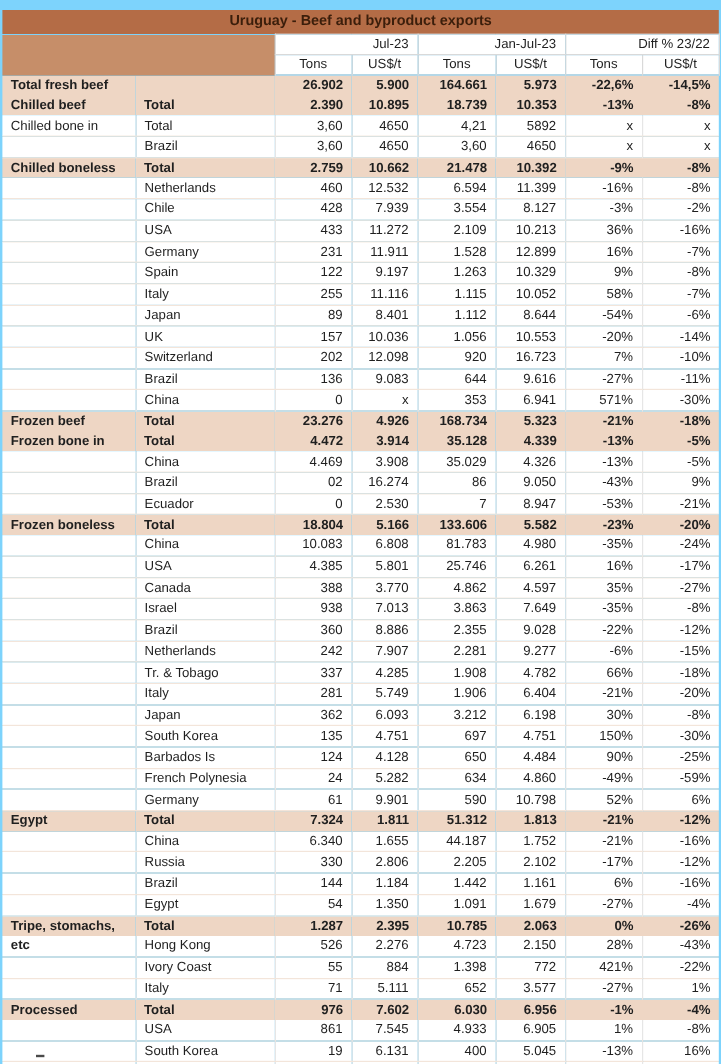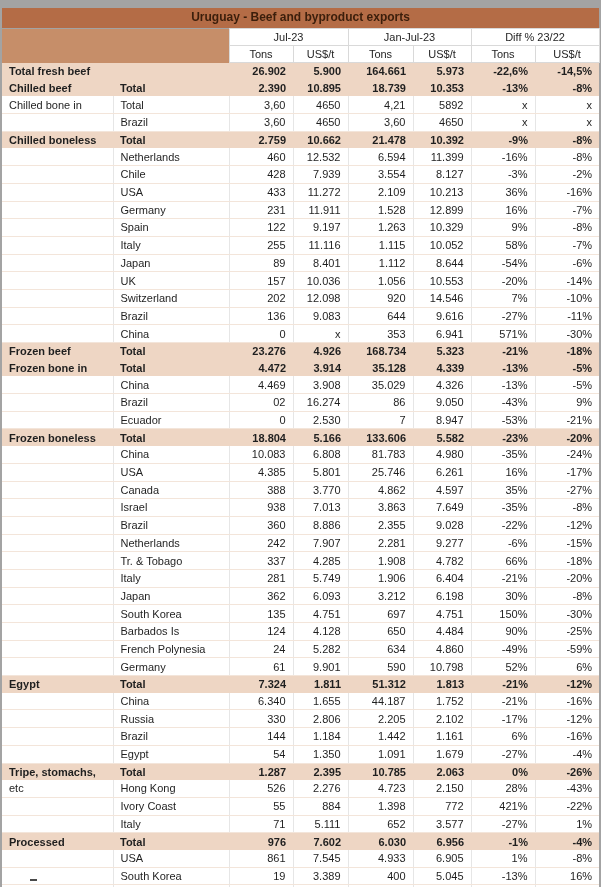--- a/index.html
+++ b/index.html
@@ -14,21 +14,21 @@
   }
   html, body {
     margin: 0; padding: 0;
     background: #ffffff;
     font-family: "Liberation Sans", sans-serif;
   }
   .page {
     position: relative;
     width: 601px;
     height: 887px;
-    background: #a3a3a3;
+    background: #7dd3fc;
     overflow: hidden;
   }
   table.exports {
     border-collapse: collapse;
     table-layout: fixed;
     width: 597px;
     margin: 8px 2px 0 2px;
   }
   td {
     font-size: 11px;
@@ -48,41 +48,41 @@
     text-align: center;
     font-size: 12px;
     height: 20px;
   }
   
   tr.hdr td {
     background: #ffffff;
     border: 1px solid var(--header-border);
     height: 16px;
   }
-  tr.hdr td.group { text-align: center; }
+  tr.hdr td.group { text-align: right; }
   tr.hdr td.sub { text-align: center; }
   tr.hdr td.hdr-left {
     background: var(--header-left-bg);
     border: none;
   }
   
   tbody tr.plain td {
     background: #ffffff;
     border-right: 1px solid var(--col-border);
     border-bottom: 1px solid var(--row-border);
   }
   tbody tr.plain td:last-child { border-right: none; }
   tbody tr.section td,
   tbody tr.grand td {
     background: var(--section-bg);
     font-weight: bold;
   }
   td.num { text-align: right; }
   td.cat, td.item { text-align: left; }
-  td.b { font-weight: normal; }
+  td.b { font-weight: bold; }
   .artifact {
     position: absolute;
     left: 30px;
     top: 879px;
     width: 7px;
     height: 2px;
     font-size: 8px;
     line-height: 2px;
     color: #333;
     background: #4a4a4a;
@@ -252,21 +252,21 @@
           <td class="num">10.553</td>
           <td class="num">-20%</td>
           <td class="num">-14%</td>
         </tr>
         <tr class="plain">
           <td class="cat"></td>
           <td class="item">Switzerland</td>
           <td class="num">202</td>
           <td class="num">12.098</td>
           <td class="num">920</td>
-          <td class="num">14.546</td>
+          <td class="num">16.723</td>
           <td class="num">7%</td>
           <td class="num">-10%</td>
         </tr>
         <tr class="plain">
           <td class="cat"></td>
           <td class="item">Brazil</td>
           <td class="num">136</td>
           <td class="num">9.083</td>
           <td class="num">644</td>
           <td class="num">9.616</td>
@@ -580,21 +580,21 @@
           <td class="num">7.545</td>
           <td class="num">4.933</td>
           <td class="num">6.905</td>
           <td class="num">1%</td>
           <td class="num">-8%</td>
         </tr>
         <tr class="plain">
           <td class="cat"></td>
           <td class="item">South Korea</td>
           <td class="num">19</td>
-          <td class="num">3.389</td>
+          <td class="num">6.131</td>
           <td class="num">400</td>
           <td class="num">5.045</td>
           <td class="num">-13%</td>
           <td class="num">16%</td>
         </tr>
         <tr class="plain">
           <td class="cat"></td>
           <td class="item">Un. Arab Emirates</td>
           <td class="num">48</td>
           <td class="num">8.345</td>

